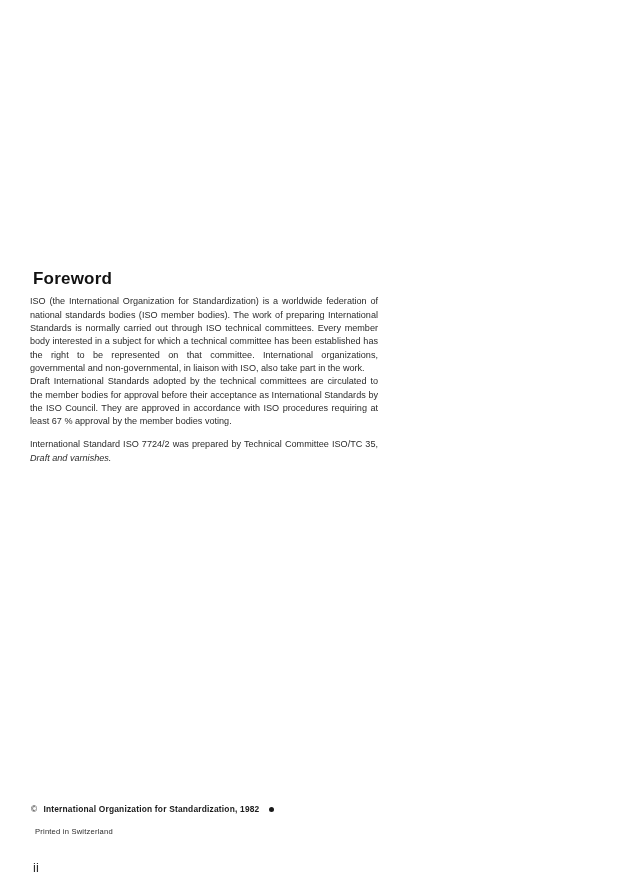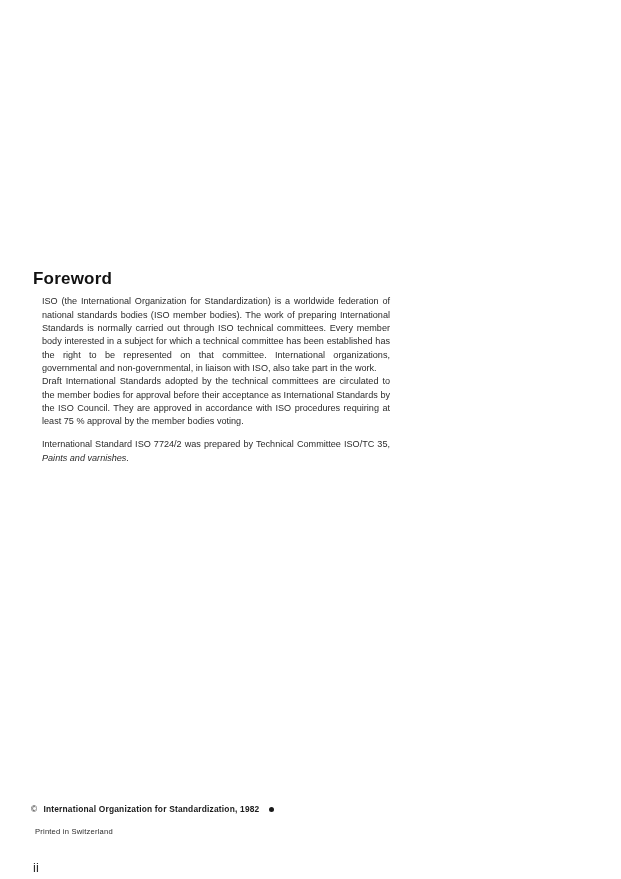--- a/index.html
+++ b/index.html
@@ -27,21 +27,21 @@
     position: absolute;
     left: 33px;
     top: 222px;
     font-size: 17px;
     font-weight: 600;
     letter-spacing: 0.2px;
     color: #111111;
   }
   .body-block {
     position: absolute;
-    left: 42px;
+    left: 30px;
     width: 348px;
     font-size: 9.1px;
     line-height: 13.4px;
     text-align: justify;
     color: #2b2b2b;
   }
   .para-1 { top: 250px; }
   .para-2 { top: 330px; }
   .para-3 { top: 393px; }
   .italic {
@@ -90,25 +90,25 @@
 </style>
 </head>
 <body>
 
 <div class="page">
 
   <h1 class="foreword-title">Foreword</h1>
 
   <p class="body-block para-1">ISO (the International Organization for Standardization) is a worldwide federation of national standards bodies (ISO member bodies). The work of preparing International Standards is normally carried out through ISO technical committees. Every member body interested in a subject for which a technical committee has been established has the right to be represented on that committee. International organizations, governmental and non-governmental, in liaison with ISO, also take part in the work.</p>
 
-  <p class="body-block para-2">Draft International Standards adopted by the technical committees are circulated to the member bodies for approval before their acceptance as International Standards by the ISO Council. They are approved in accordance with ISO procedures requiring at least 75 % approval by the member bodies voting.</p>
+  <p class="body-block para-2">Draft International Standards adopted by the technical committees are circulated to the member bodies for approval before their acceptance as International Standards by the ISO Council. They are approved in accordance with ISO procedures requiring at least 67 % approval by the member bodies voting.</p>
 
   <p class="body-block para-3">
     <span>International Standard ISO 7724/2 was prepared by Technical Committee ISO/TC 35,</span>
-    <span class="italic">Paints and varnishes.</span>
+    <span class="italic">Draft and varnishes.</span>
   </p>
 
   <div class="copyright-line">
     <span class="c-mark">©</span>
     <span>International Organization for Standardization, 1982</span>
     <span class="iso-dot"></span>
   </div>
 
   <div class="printed-line">Printed in Switzerland</div>
 

